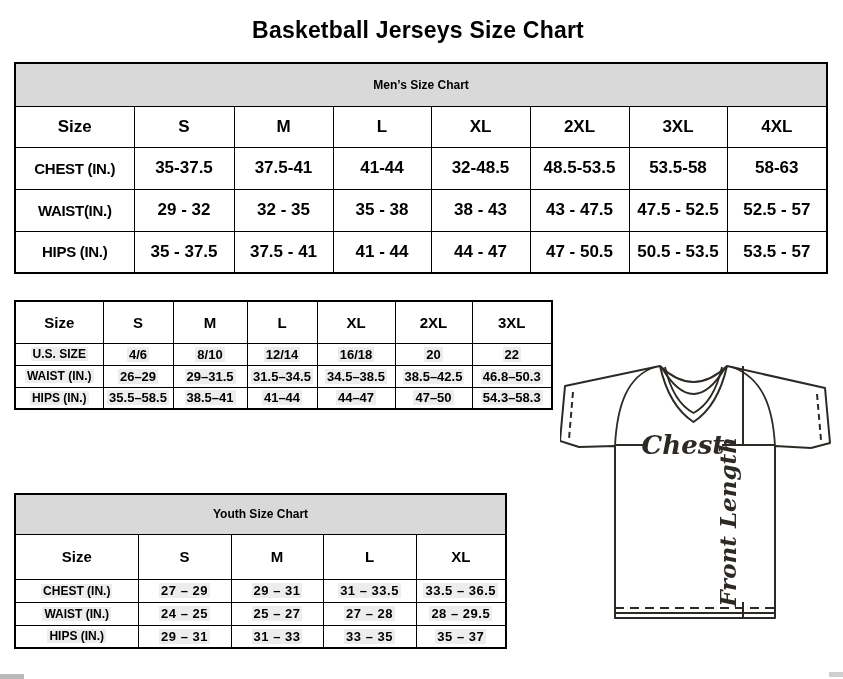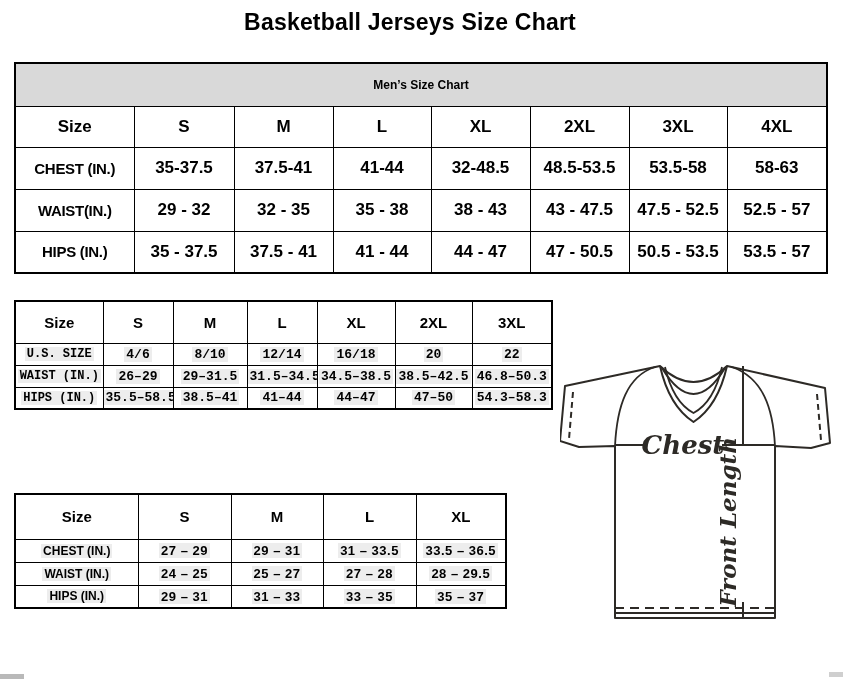--- a/index.html
+++ b/index.html
@@ -3,21 +3,21 @@
 <meta charset="utf-8">
 <style>
   html,body{margin:0;padding:0;}
   body{
     width:843px;height:679px;position:relative;overflow:hidden;
     background:#ffffff;
     font-family:"Liberation Sans", sans-serif;
     -webkit-font-smoothing:antialiased;
   }
   .page-title{
-    position:absolute;left:0;top:5px;width:812px;margin:4px;
+    position:absolute;left:0;top:5px;width:812px;margin:12px;
     text-align:center;font-size:23px;font-weight:bold;color:#000;
     letter-spacing:0.2px;
   }
   table.size-table{
     position:absolute;border-collapse:collapse;table-layout:fixed;
     background:#fff;border:2px solid #000;
   }
   table.size-table th, table.size-table td{
     border:1px solid #000;text-align:center;vertical-align:middle;
     font-weight:bold;color:#000;padding:0;overflow:hidden;white-space:nowrap;
@@ -28,21 +28,21 @@
   .mens .chart-title-row{height:43px;}
   .mens .cols-row{height:41px;}
   .mens tbody tr{height:42px;}
   .mens .col-h{font-size:17px;}
   .mens .row-h{font-size:15px;letter-spacing:-0.3px;}
   .mens td{font-size:17px;}
   
   .womens{left:14px;top:300px;width:537px;}
   .womens .chart-title-row{height:39px;}
   .womens .cols-row{height:42px;}
-  .womens tbody tr{height:22px;font-family:Liberation Mono, monospace;}
+  .womens tbody tr{height:22px;}
   .womens .col-h{font-size:15px;}
   .womens .row-h{font-size:12px;}
   .womens td{font-size:13px;}
   
   .youth{left:14px;top:493px;width:491px;}
   .youth .chart-title-row{height:40px;}
   .youth .cols-row{height:45px;}
   .youth tbody tr{height:23px;}
   .youth .col-h{font-size:15px;}
   .youth .row-h{font-size:12px;}
@@ -179,20 +179,23 @@
 
 <table class="size-table youth">
   <colgroup>
     <col style="width:123px">
       <col style="width:93px">
       <col style="width:92px">
       <col style="width:93px">
       <col style="width:90px">
   </colgroup>
   <thead>
+    <tr class="chart-title-row">
+      <th class="chart-title" colspan="5">Youth Size Chart</th>
+    </tr>
     <tr class="cols-row">
         <th class="col-h">Size</th>
         <th class="col-h">S</th>
         <th class="col-h">M</th>
         <th class="col-h">L</th>
         <th class="col-h">XL</th>
       </tr>
   </thead>
   <tbody>
       <tr>

